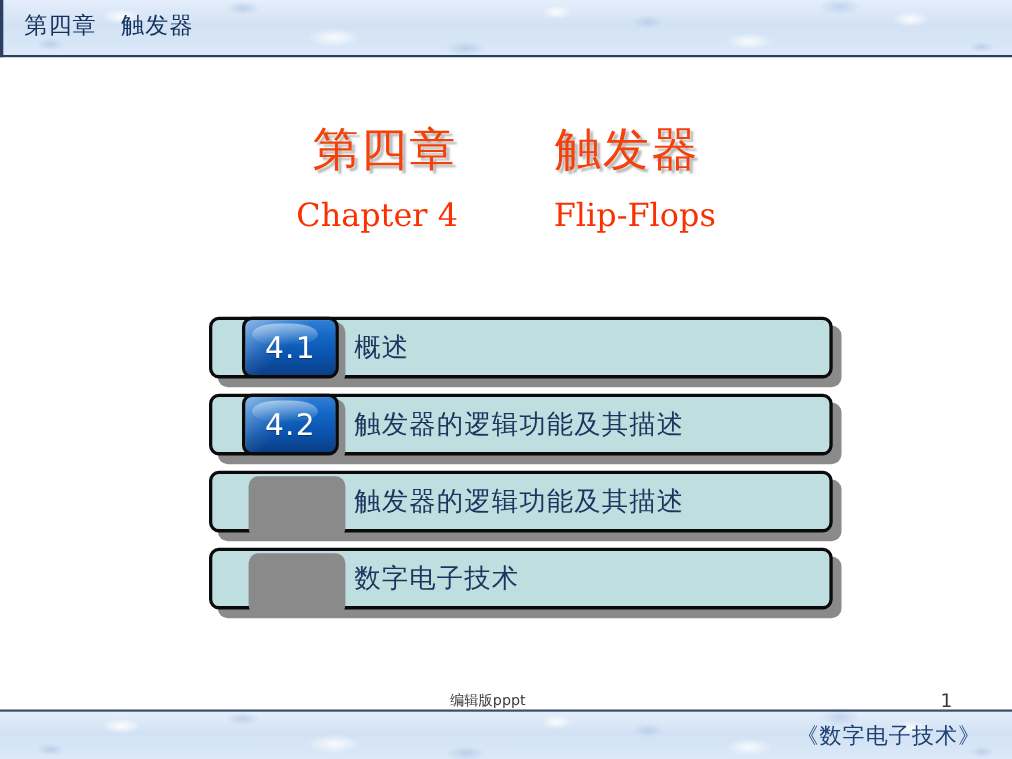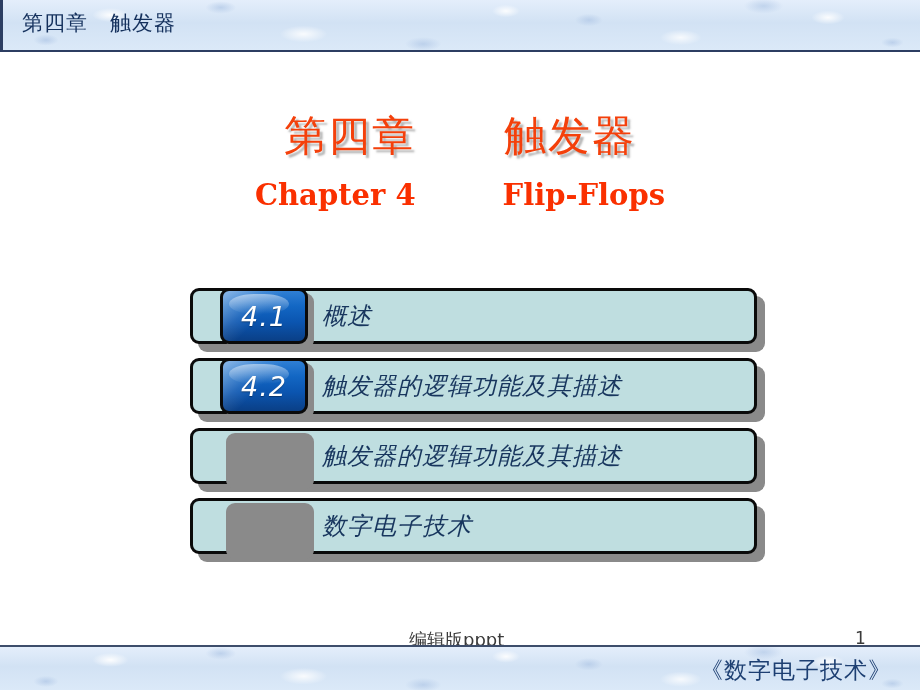--- a/index.html
+++ b/index.html
@@ -86,38 +86,37 @@
     color: #f4400b;
     text-shadow: 3px 3px 2px rgba(120,120,120,.55);
     letter-spacing: 2px;
     line-height: 1.15;
     white-space: pre;
   }
   #sub-title {
     margin-top: 16px;
     font-family: "DejaVu Serif", "Liberation Serif", serif;
     font-size: 29px;
-    font-weight: bold;
+    font-weight: normal;
     color: #fa3000;
     letter-spacing: 0px;
     white-space: pre;
   }
 
   
   #agenda {
     position: absolute;
     left: 190px;
     top: 288px;
     width: 580px;
   }
   .row {
     position: relative;
     height: 48px;
     margin-bottom: 22px;
-    font-style: italic;
   }
   .row-shadow {
     position: absolute;
     left: 8px;
     top: 8px;
     width: 567px;
     height: 56px;
     background: #8a8a8a;
     border-radius: 9px;
   }
@@ -190,21 +189,21 @@
     letter-spacing: 1px;
     white-space: pre;
   }
 
   
   #watermark {
     position: absolute;
     left: 409px;
     top: 628px;
     font-family: "DejaVu Sans", "Liberation Sans", sans-serif;
-    font-size: 18px;
+    font-size: 13px;
     color: #3a3a3a;
     white-space: pre;
   }
   #page-number {
     position: absolute;
     left: 855px;
     top: 628px;
     font-family: "DejaVu Sans", "Liberation Sans", sans-serif;
     font-size: 17px;
     color: #3a3a3a;
@@ -217,21 +216,21 @@
     width: 920px;
     height: 45px;
     border-top: 2px solid #3d4d6b;
     box-sizing: border-box;
   }
   #footer-title {
     position: absolute;
     right: 28px;
     top: 8px;
     font-family: "DejaVu Sans", "Liberation Sans", sans-serif;
-    font-size: 23px;
+    font-size: 20px;
     color: #1d3f72;
     letter-spacing: 1px;
     white-space: pre;
   }
 </style>
 </head>
 <body>
 
 <div id="slide">
 

